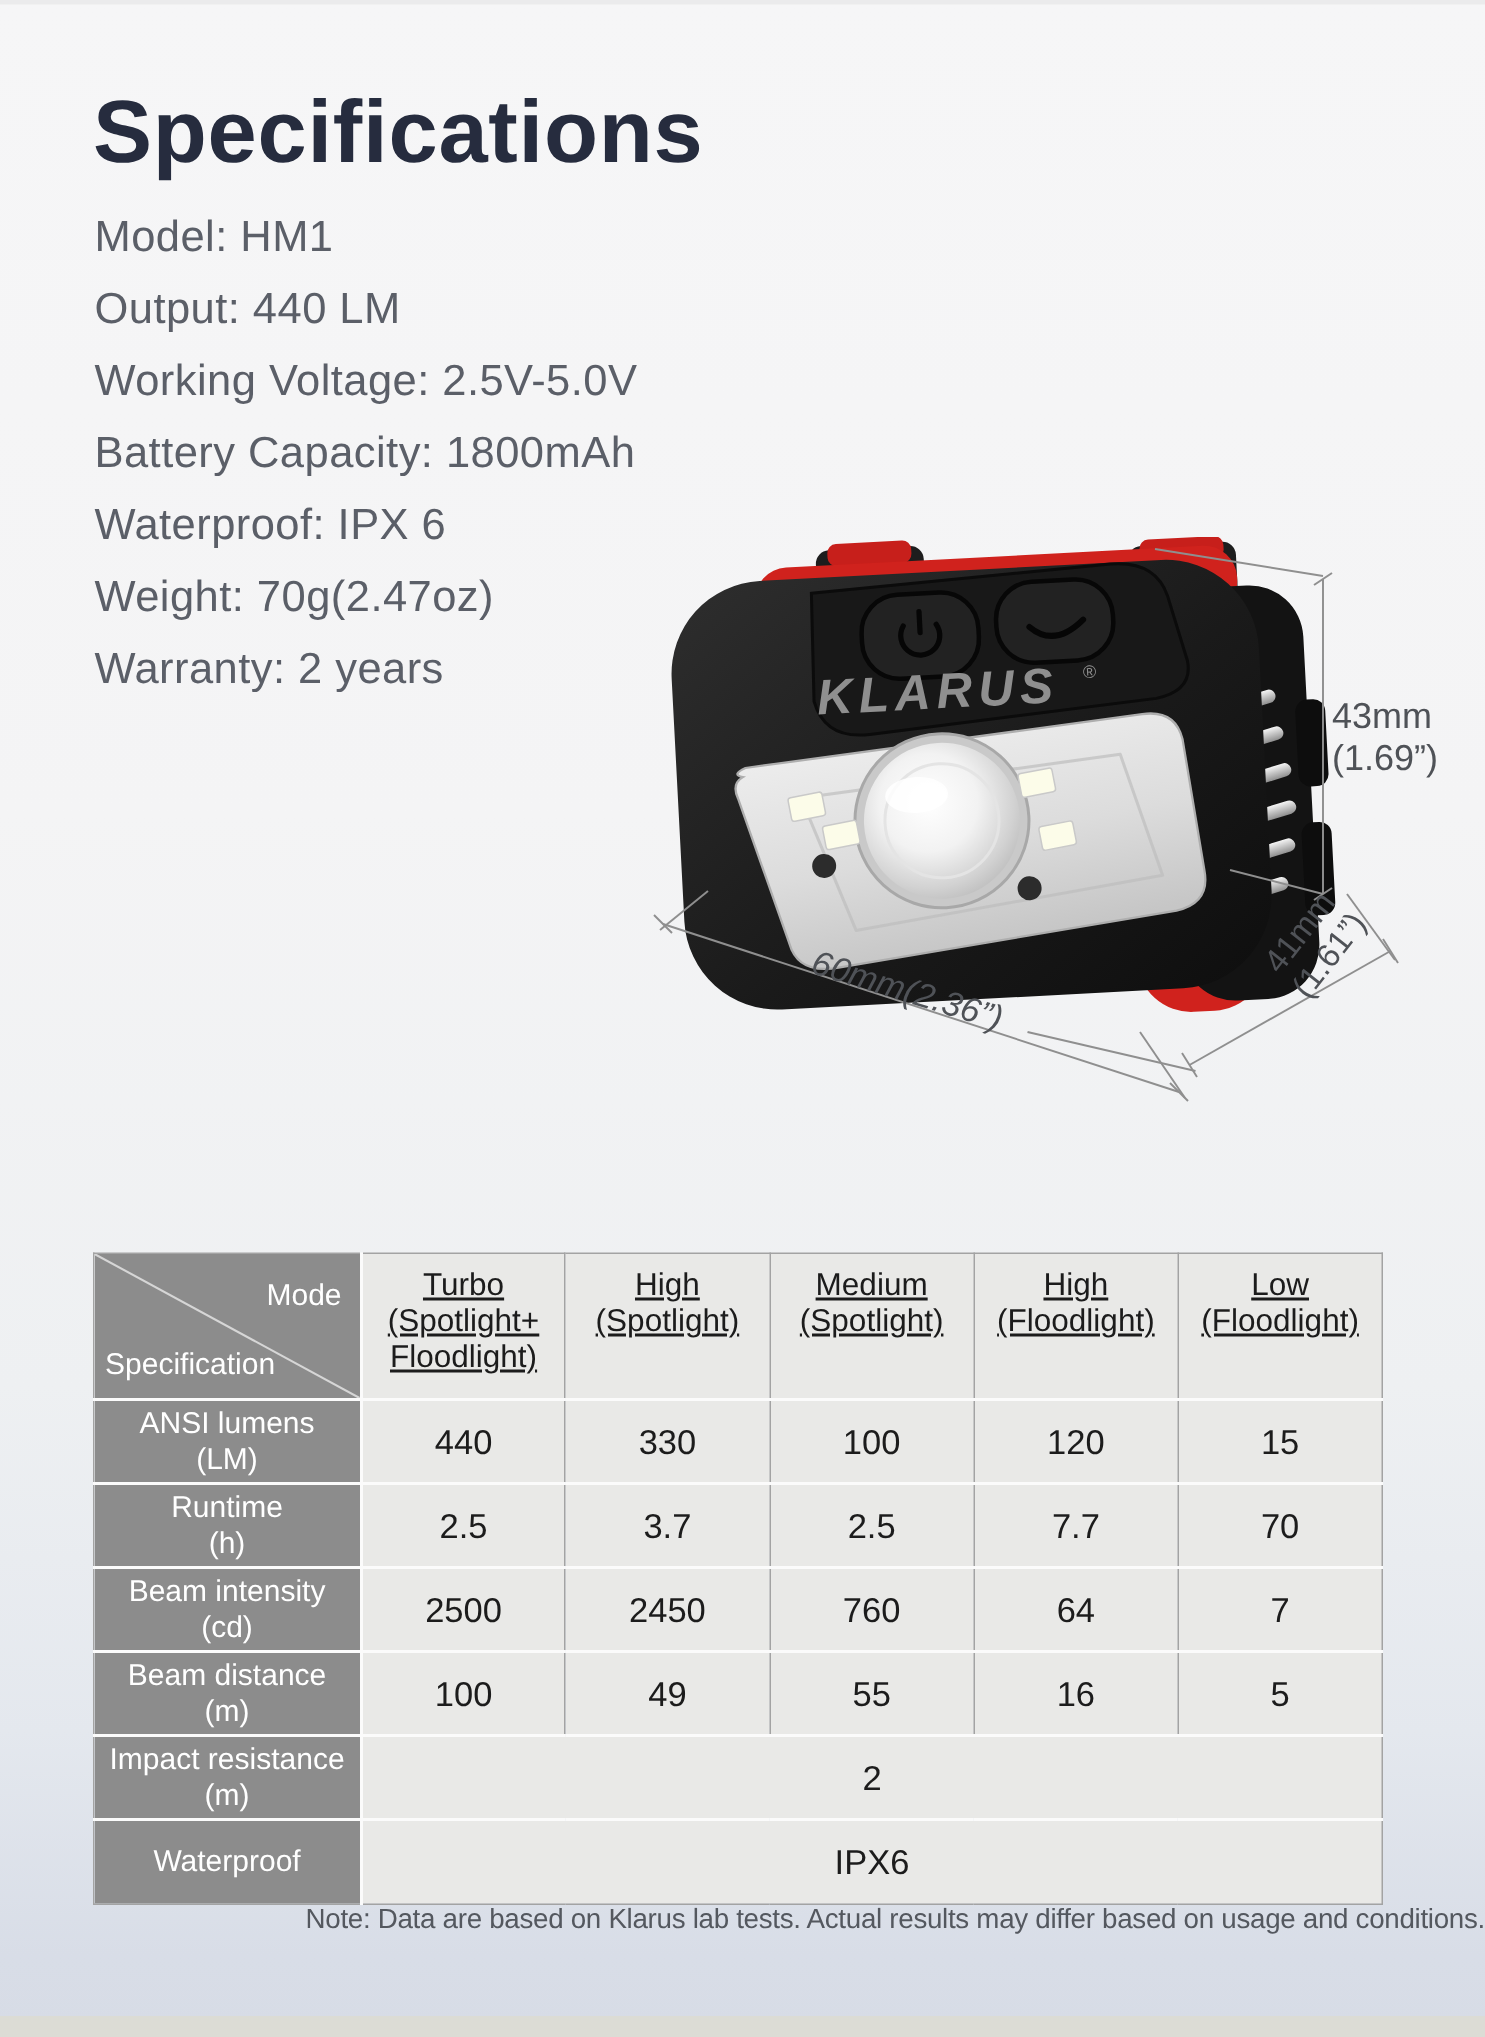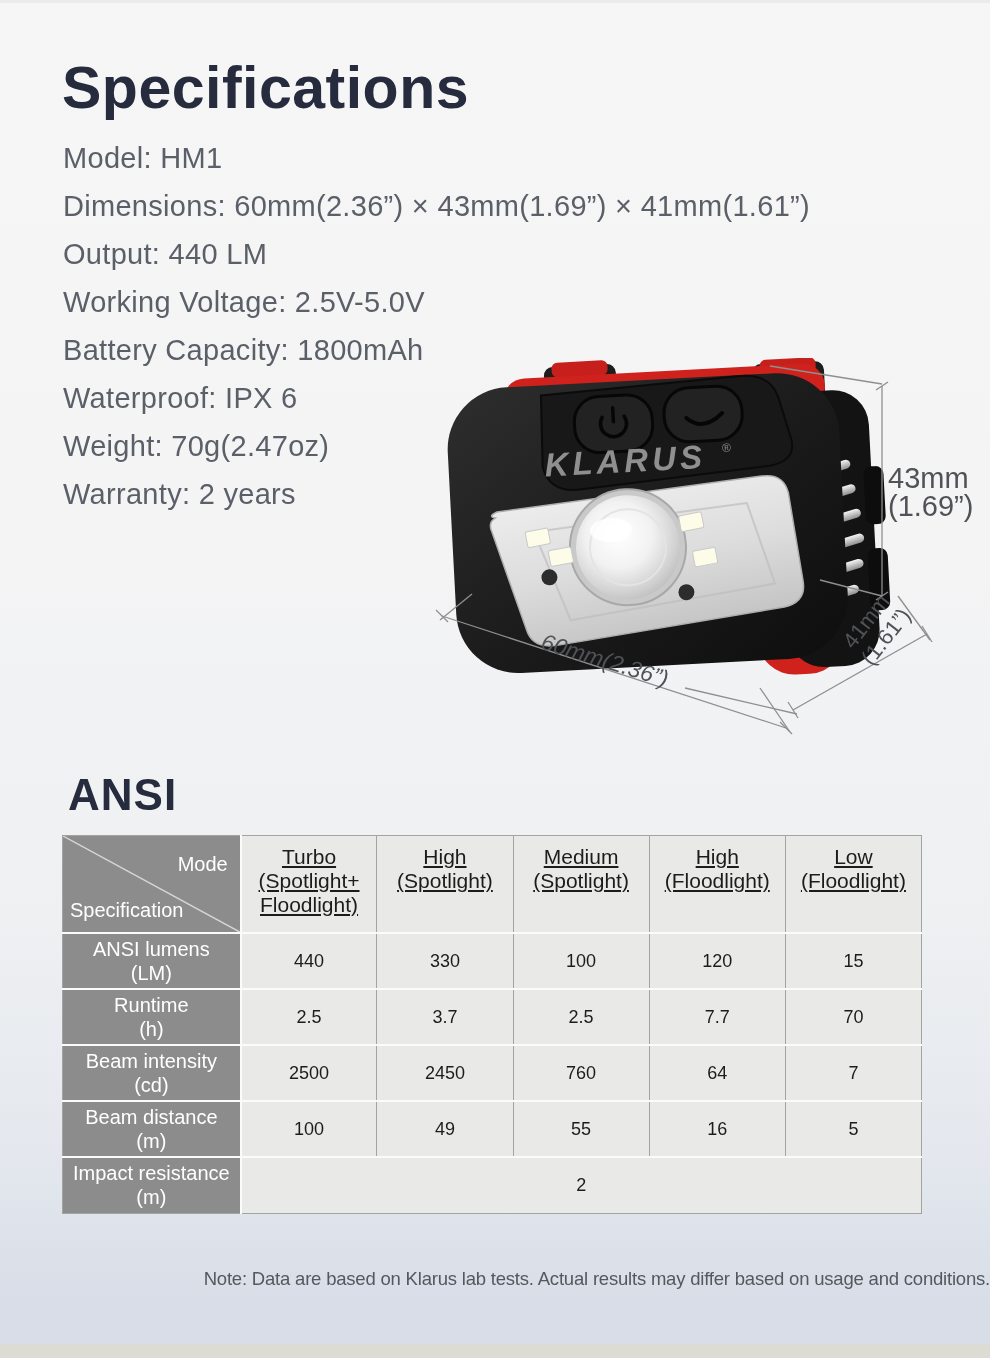--- a/index.html
+++ b/index.html
@@ -21,21 +21,21 @@
   }
   .spec-list {
     position:absolute; left:63px; top:134px; width:860px;
     font-size:29px; color:#5b5f68; letter-spacing:0.3px;
   }
   .spec-line { height:48px; line-height:48px; white-space:nowrap; }
 
   
   .product { position:absolute; left:430px; top:358px; width:555px; height:400px; }
   .product svg { position:absolute; left:0; top:0; }
-  .dim-label { position:absolute; color:#4f5257; font-size:29px; line-height:28px; white-space:pre-line; }
+  .dim-label { position:absolute; color:#4f5257; font-size:24px; line-height:28px; white-space:pre-line; }
   .dim-43 { left:458px; top:106px; }
   .dim-41 { left:388px; top:246px; width:116px; text-align:center; font-size:22px; line-height:25px;
             transform:rotate(-52deg); }
   .dim-60 { left:85px; top:288px; width:180px; text-align:center; font-style:italic; font-size:23px;
             transform:rotate(17deg); }
 
   
   .ansi-title {
     position:absolute; left:68px; top:770px;
     font-size:44px; font-weight:bold; color:#262c3e; letter-spacing:1px;
@@ -58,42 +58,41 @@
     border-left:1px solid #a3a3a3; border-right:2px solid #fbfbfb;
     border-top:2px solid #fbfbfb; border-bottom:2px solid #fbfbfb;
     text-align:center; vertical-align:middle;
     font-size:20px; line-height:24px; white-space:pre-line;
   }
   tr:first-child td.gray { border-top:1px solid #a3a3a3; }
   tr:last-child  td.gray { border-bottom:1px solid #a3a3a3; }
   tr.hdr td { height:80px; }
   tr.row td { height:56px; }
   td.mode-h { font-size:21px; line-height:24px; vertical-align:top; padding-top:9px; white-space:pre-line;text-decoration:underline; }
-  td.val { font-size:18px; }
+  td.val { font-size:23px; }
   td.corner { position:relative; }
   .corner-diag { position:absolute; left:0; top:0; width:100%; height:100%; }
   .corner-top { position:absolute; top:16px; right:12px; font-size:20px; }
   .corner-bottom { position:absolute; bottom:10px; left:7px; font-size:20px; }
 
   .note {
     position:absolute; left:0; top:1268px; width:100%;
     text-align:right; font-size:18.5px; color:#54585f; letter-spacing:-0.2px;padding-left:28px;
   }
 </style>
 </head>
 <body>
 
 <div class="page">
   <div class="top-strip"></div>
 
   <h1 class="page-title">Specifications</h1>
 
   <div class="spec-list">
     <div class="spec-line">Model: HM1</div>
-    <div class="spec-line">Dimensions: 60mm(2.36”) × 43mm(1.69”) × 41mm(1.61”)</div>
     <div class="spec-line">Output: 440 LM</div>
     <div class="spec-line">Working Voltage: 2.5V-5.0V</div>
     <div class="spec-line">Battery Capacity: 1800mAh</div>
     <div class="spec-line">Waterproof: IPX 6</div>
     <div class="spec-line">Weight: 70g(2.47oz)</div>
     <div class="spec-line">Warranty: 2 years</div>
   </div>
 
   <div class="product">
     <svg width="555" height="400" viewBox="0 0 555 400">
@@ -193,21 +192,20 @@
       </g>
     </svg>
 
     <div class="dim-label dim-43">43mm
 (1.69”)</div>
     <div class="dim-label dim-41">41mm
 (1.61”)</div>
     <div class="dim-label dim-60">60mm(2.36”)</div>
   </div>
 
-  <h2 class="ansi-title">ANSI</h2>
 
   <table class="ansi">
     <colgroup>
       <col class="c0">
         <col class="cm">
         <col class="cm">
         <col class="cm">
         <col class="cm">
         <col class="cm">
     </colgroup>
@@ -266,19 +264,23 @@
         <td class="cell val">49</td>
         <td class="cell val">55</td>
         <td class="cell val">16</td>
         <td class="cell val">5</td>
       </tr>
       <tr class="row">
         <td class="gray">Impact resistance
 (m)</td>
         <td class="cell val" colspan="5">2</td>
       </tr>
+      <tr class="row">
+        <td class="gray">Waterproof</td>
+        <td class="cell val" colspan="5">IPX6</td>
+      </tr>
     </tbody>
   </table>
 
   <div class="note">Note: Data are based on Klarus lab tests. Actual results may differ based on usage and conditions.</div>
 
   <div class="footer-strip"></div>
 </div>
 
 </body></html>

